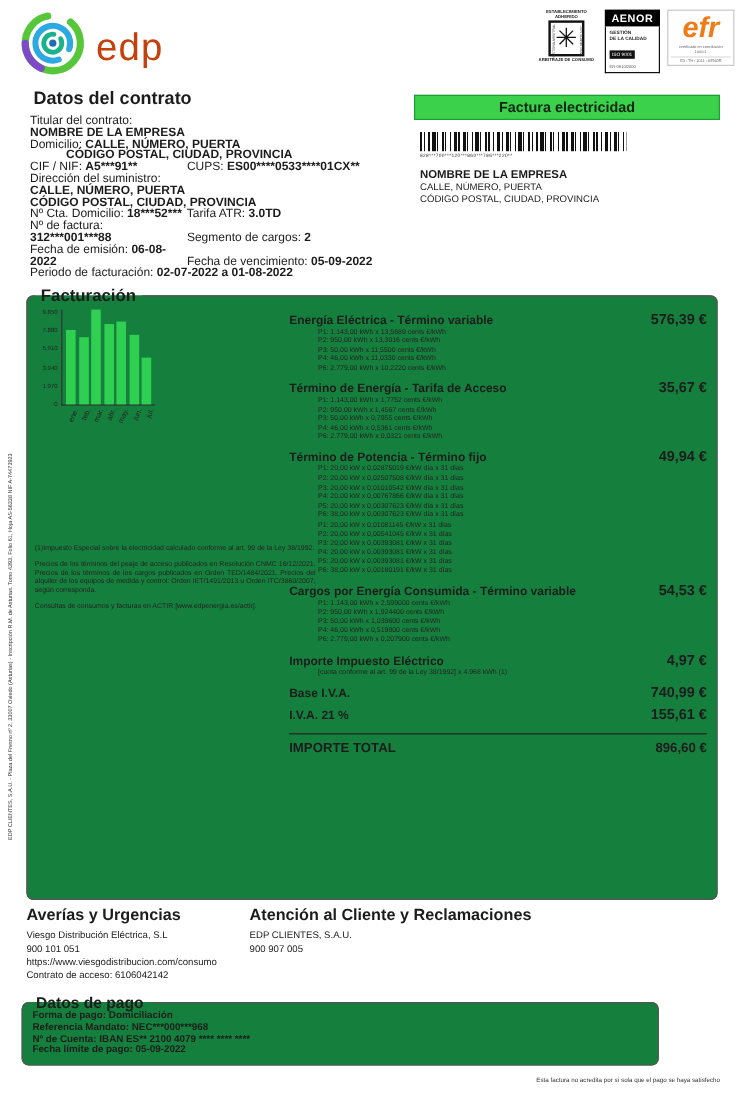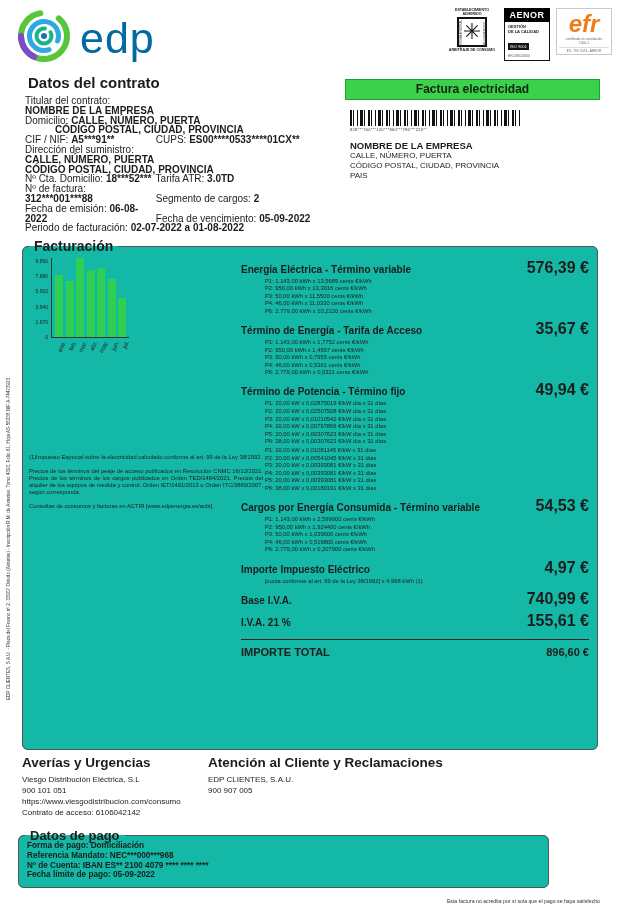--- a/index.html
+++ b/index.html
@@ -2,21 +2,21 @@
 <html><head>
 <meta charset="utf-8">
 <style>
   * { margin:0; padding:0; box-sizing:border-box; }
   html,body { background:#e8e8e8; }
   body { font-family:"Liberation Sans", sans-serif; color:#1c1c1c; }
   .page { position:relative; width:620px; height:912px; background:#ffffff; margin:0 auto; overflow:hidden; }
 
   
   .logo { position:absolute; left:16px; top:8px; display:flex; align-items:center; gap:8px; }
-  .logo-word { font-size:43px; font-weight:500; color:#0369a1; letter-spacing:1px; line-height:54px; }
+  .logo-word { font-size:32px; font-weight:500; color:#c2410c; letter-spacing:1px; line-height:54px; }
 
   .badges { position:absolute; right:8px; top:8px; display:flex; gap:6px; align-items:flex-start; }
   .b-arb { position:relative; width:52px; text-align:center; }
   .b-arb .tiny { font-size:3.6px; line-height:4.2px; font-weight:bold; color:#222; }
   .b-arb .arb-box { width:30px; height:30px; border:2px solid #111; margin:1px auto; display:flex; align-items:center; justify-content:center; }
   .b-arb .arb-glyph { font-size:22px; line-height:22px; color:#111; }
   .b-arb .side { position:absolute; top:24px; font-size:3px; color:#444; white-space:nowrap; }
   .b-arb .side.l { left:1px; transform:rotate(-90deg); transform-origin:center; }
   .b-arb .side.r { right:1px; transform:rotate(90deg); transform-origin:center; }
   .b-aenor { width:46px; }
@@ -42,41 +42,41 @@
 
   
   .recipient { position:absolute; left:350px; top:110px; width:245px; }
   .barcode { width:172px; height:16px; background:repeating-linear-gradient(90deg,#111 0 2px,#fff 2px 3px,#111 3px 4px,#fff 4px 7px,#111 7px 8px,#fff 8px 10px,#111 10px 13px,#fff 13px 14px,#111 14px 15px,#fff 15px 18px); }
   .barcode-num { font-size:4px; color:#333; margin-top:1px; letter-spacing:0.3px; }
   .rec-name { font-size:9.5px; font-weight:bold; margin-top:8px; }
   .rec-line { font-size:8px; line-height:10px; }
   .rec-line:first-of-type { margin-top:4px; }
 
   
-  fieldset.box { position:absolute; border:1px solid #555; border-radius:6px; background:#14b8a6; }
+  fieldset.box { position:absolute; border:1px solid #555; border-radius:6px; background:#15803d; }
   fieldset.box legend { font-weight:bold; padding:0 5px; margin-left:6px; }
   .billing { left:22px; top:238px; width:576px; height:512px; }
   .billing legend { font-size:14px; }
   .billing-inner { position:relative; width:100%; height:100%; }
 
   
   .chart { position:absolute; left:8px; top:4px; display:flex; }
   .y-axis { display:flex; flex-direction:column; justify-content:space-between; height:82px; width:20px; text-align:right; font-size:5px; color:#222; padding-right:3px; }
   .plot-col { }
   .plot { width:78px; height:80px; border-left:1px solid #333; border-bottom:1px solid #333; display:flex; align-items:flex-end; gap:2.5px; padding:0 3px; }
   .bar { width:8px; background:#2fd052; }
   .x-labels { display:flex; gap:2.5px; padding:0 3px; border-left:1px solid transparent; }
   .xcell { position:relative; width:8px; height:26px; }
   .xcell span { position:absolute; top:2px; right:1px; transform:rotate(-65deg); transform-origin:top right; font-size:6px; white-space:nowrap; color:#222; }
 
   
   .items { position:absolute; left:218px; right:8px; top:0; }
   .inv-head { display:flex; justify-content:space-between; align-items:baseline; margin-top:4.5px; }
   .inv-title { font-size:10px; font-weight:600; }
-  .inv-amount { font-size:16px; font-weight:600; }
+  .inv-amount { font-size:12px; font-weight:600; }
   .inv-details { margin-left:24px; margin-top:1px; }
   .inv-detail-line { font-size:5.8px; line-height:7.6px; color:#222; }
   .total-row { display:flex; justify-content:space-between; border-top:1.5px solid #222; margin-top:9px; padding-top:6px; }
   .total-row span { font-size:11px; font-weight:bold; }
 
   
   .footnotes { position:absolute; left:6px; top:200px; width:234px; }
   .footnote { font-size:5.8px; line-height:7px; text-align:justify; color:#222; margin-bottom:7px; }
 
   
@@ -172,21 +172,20 @@
     </div>
     <div><span class="lab">Periodo de facturación:</span> <span class="val">02-07-2022 a 01-08-2022</span></div>
   </div>
 
   <div class="recipient">
     <div class="barcode"></div>
     <div class="barcode-num">828***700***120***860***786***220**</div>
     <div class="rec-name">NOMBRE DE LA EMPRESA</div>
     <div class="rec-line">CALLE, NÚMERO, PUERTA</div>
     <div class="rec-line">CÓDIGO POSTAL, CIUDAD, PROVINCIA</div>
-    <div class="rec-line">PAIS</div>
   </div>
 
   <fieldset class="box billing">
     <legend>Facturación</legend>
     <div class="billing-inner">
 
       <div class="chart">
         <div class="y-axis">
             <div class="ytick">9.850</div>
             <div class="ytick">7.880</div>

